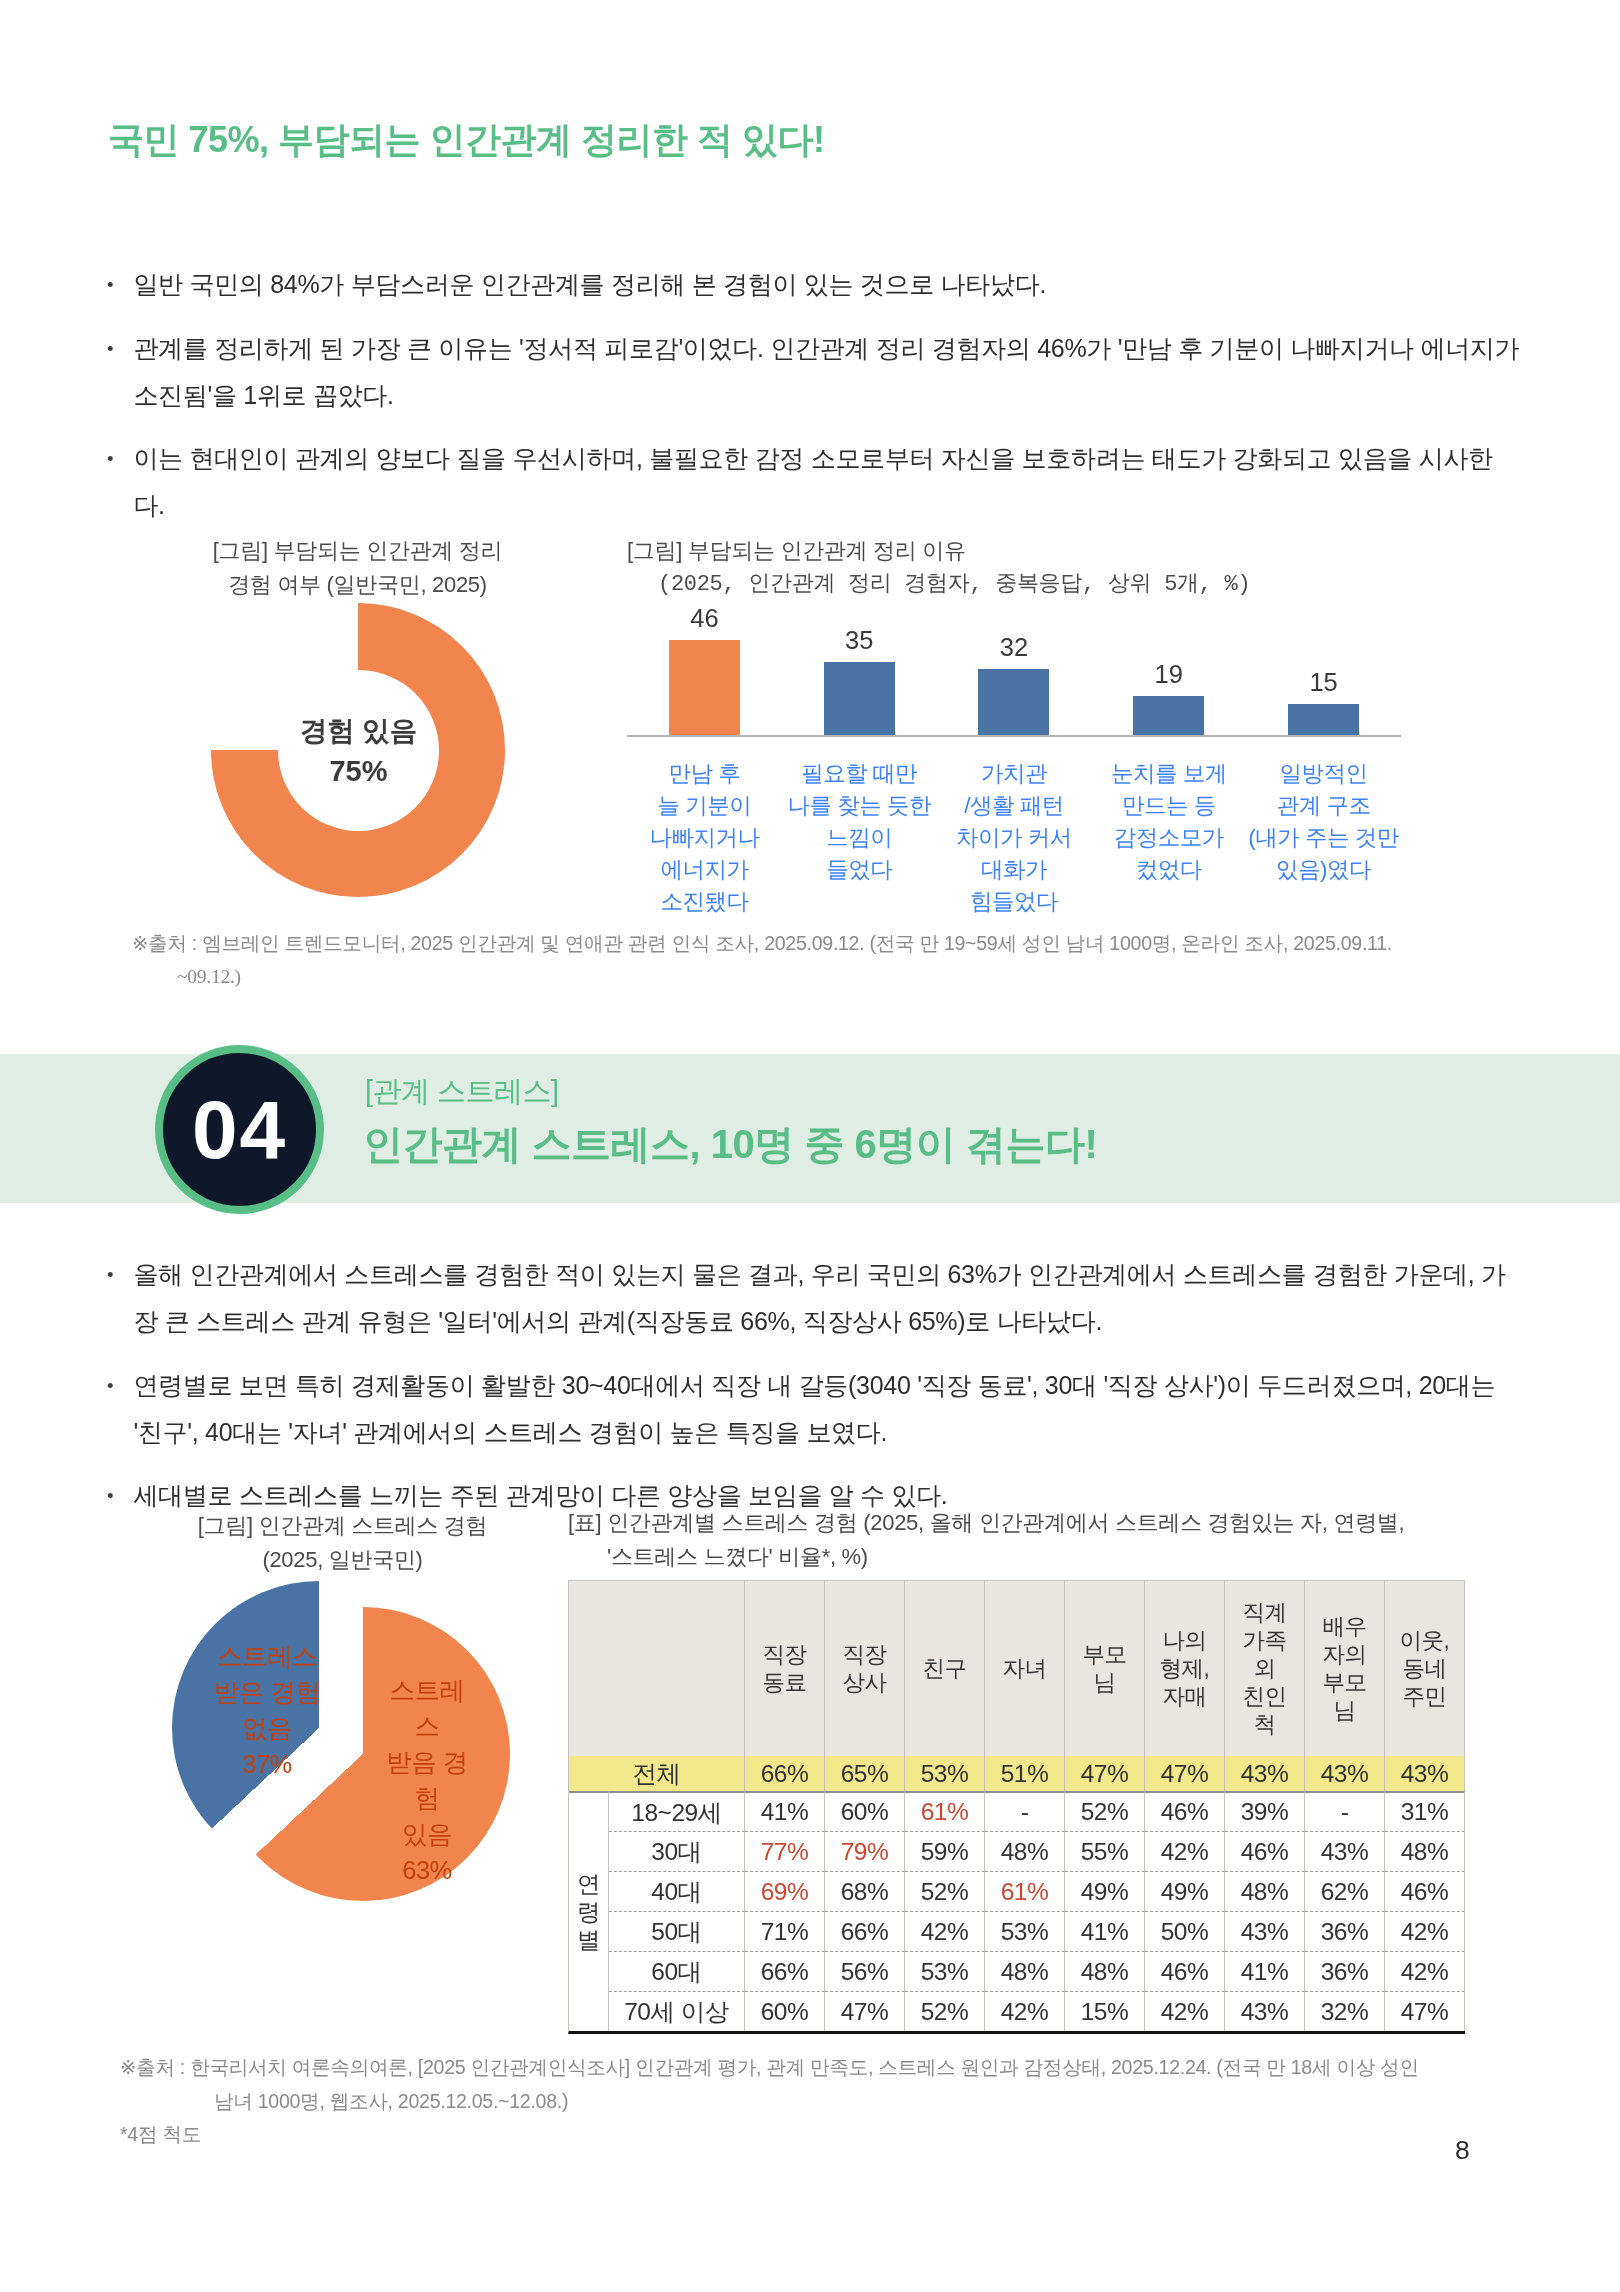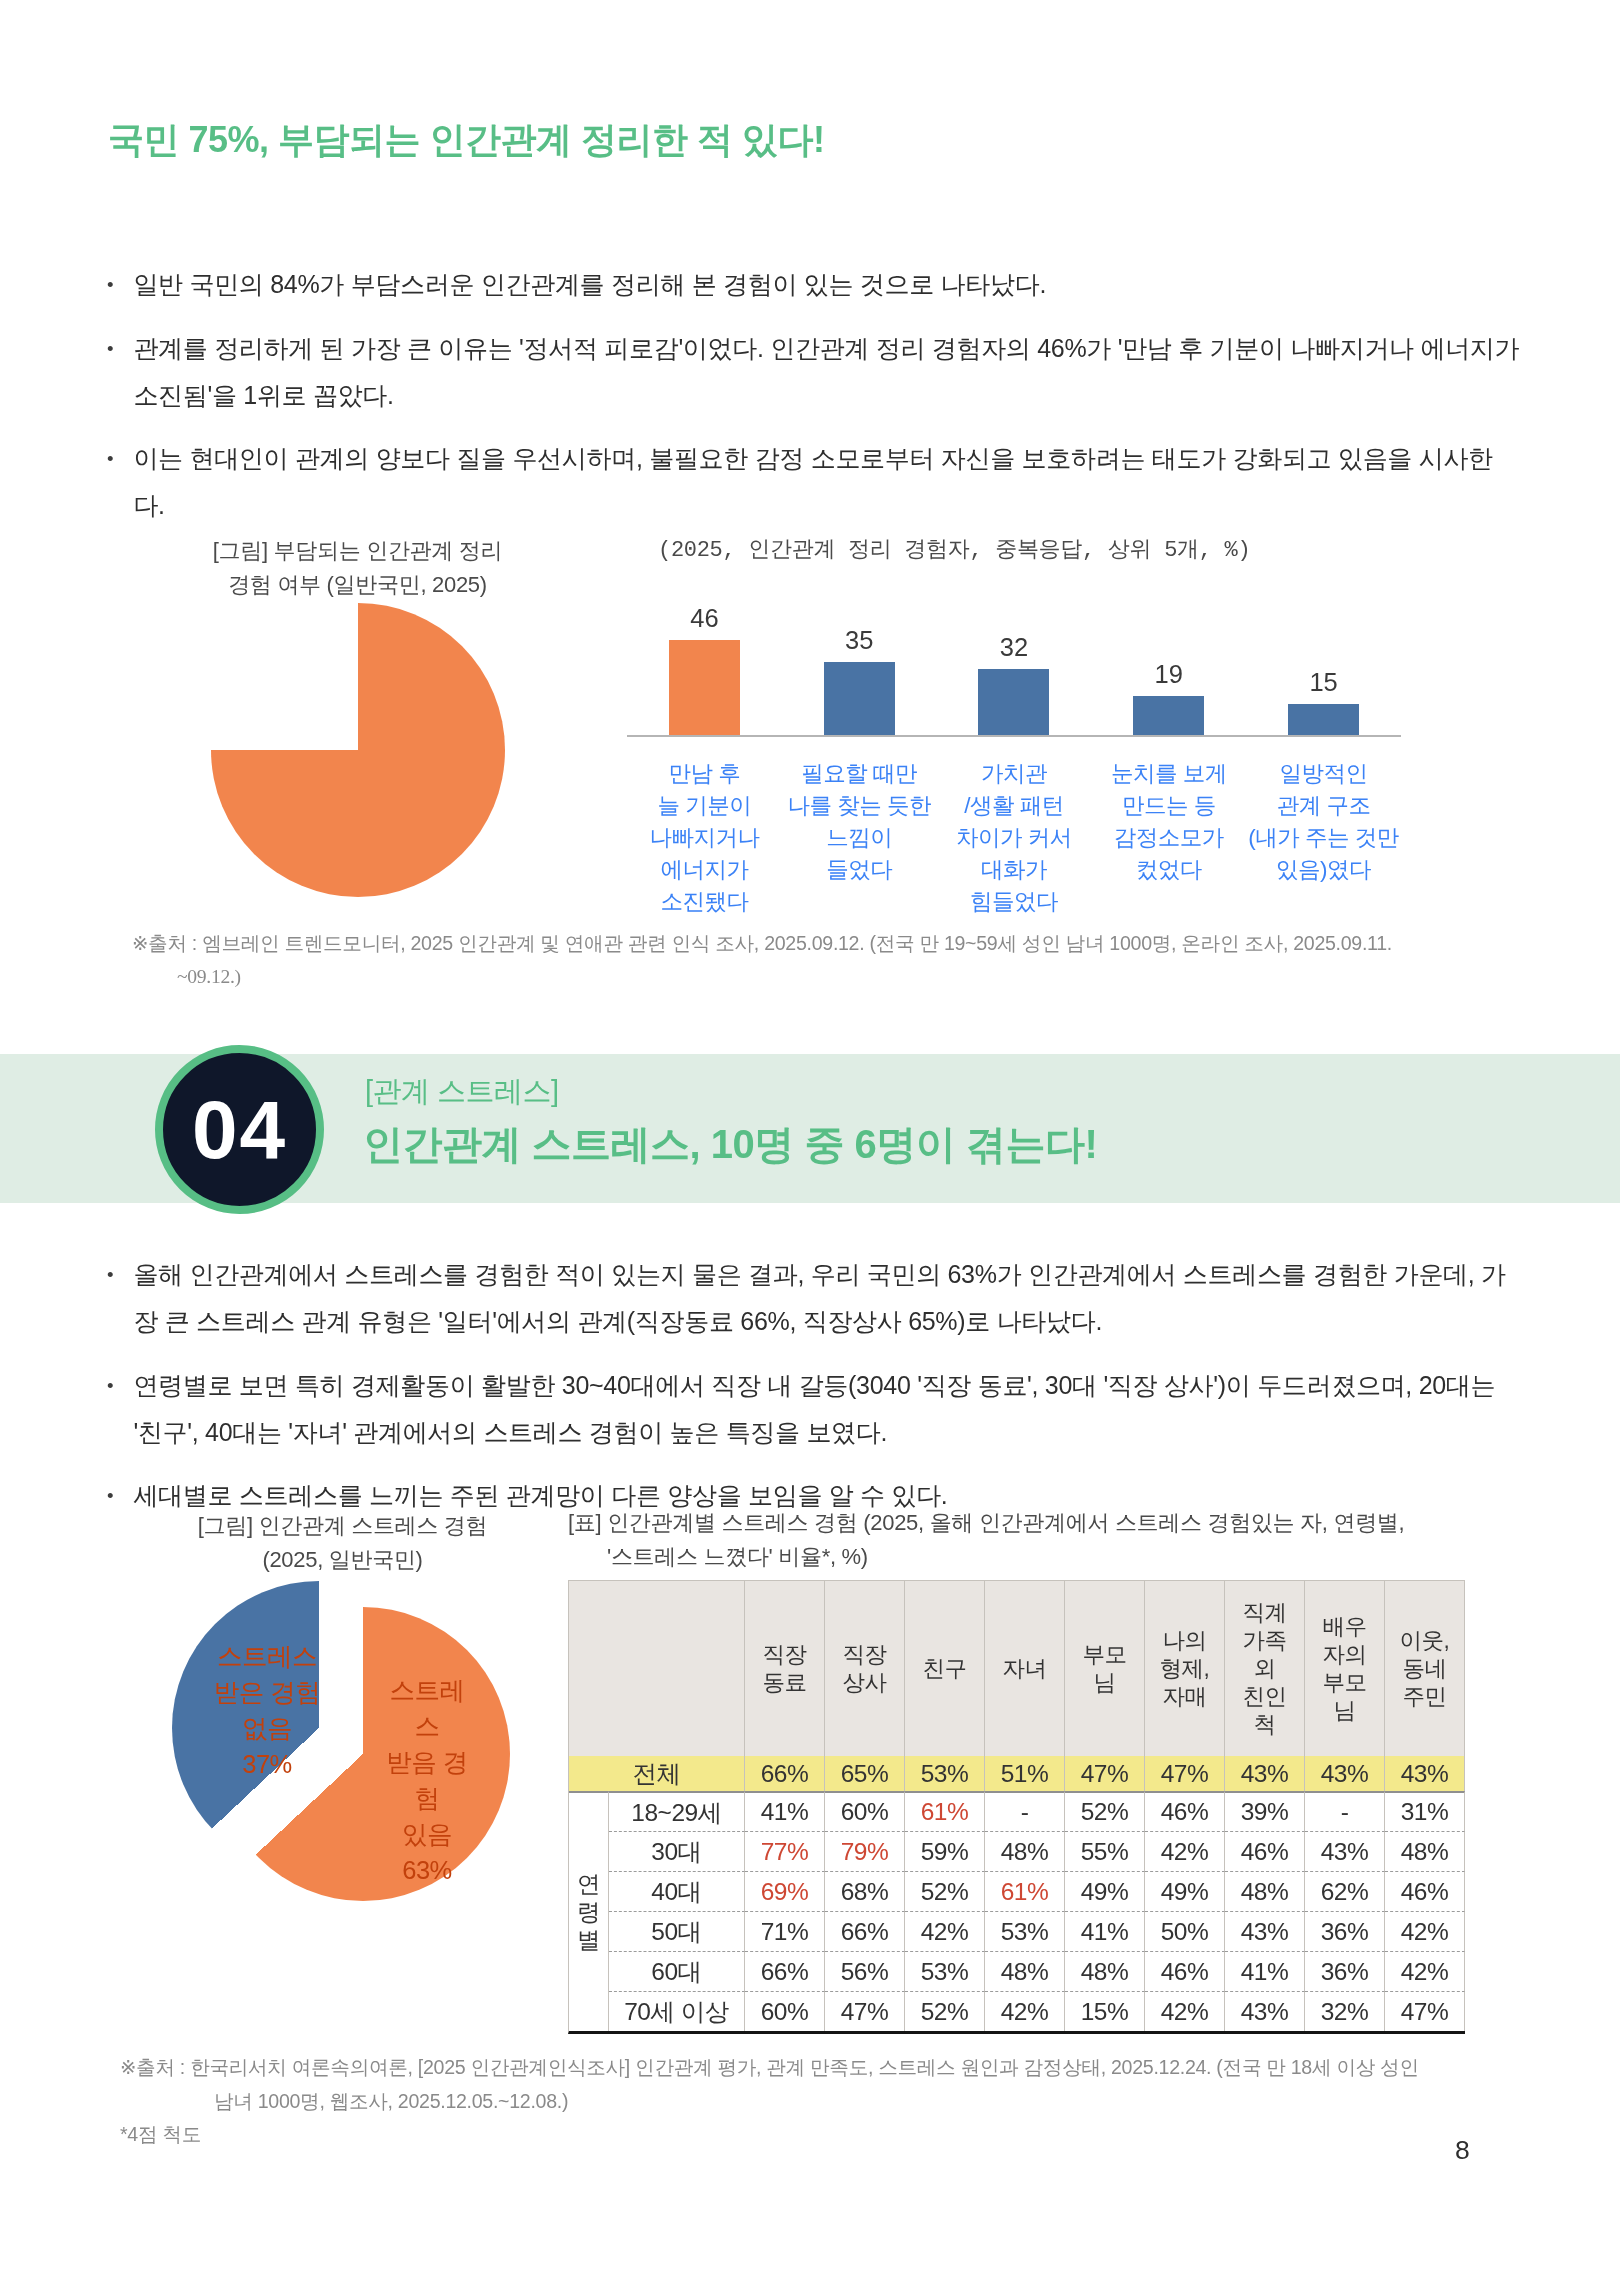--- a/index.html
+++ b/index.html
@@ -78,23 +78,28 @@
     </div>
   </div>
 
 <div class="abs fig-title center" style="left:132px;top:534px;width:451px;">
   <div>[그림] 부담되는 인간관계 정리</div>
   <div>경험 여부 (일반국민, 2025)</div>
 </div>
 
 <div class="abs" style="left:211px;top:603px;width:294px;height:294px;">
   <div class="donut-ring" id="donut-ring" style="background: conic-gradient(rgb(242, 133, 77) 0deg, rgb(242, 133, 77) 270deg, rgb(255, 255, 255) 270deg, rgb(255, 255, 255) 360deg);"></div>
+  <div class="donut-hole">
+    <div class="donut-lab">경험 있음</div>
+    <div class="donut-val">75%</div>
+  </div>
 </div>
 
 <div class="abs fig-title" style="left:627px;top:534px;width:882px;">
+  <div>[그림] 부담되는 인간관계 정리 이유</div>
   <div class="ind">(2025, 인간관계 정리 경험자, 중복응답, 상위 5개, %)</div>
 </div>
 
 <div class="abs" style="left:627px;top:600px;width:774px;">
   <div class="bars-row" id="bar-chart-bars">
       <div class="bar-col">
         <div class="bar-value">46</div>
         <div class="bar" style="height: 95px; background: rgb(242, 133, 77);"></div>
       </div>
       <div class="bar-col">

